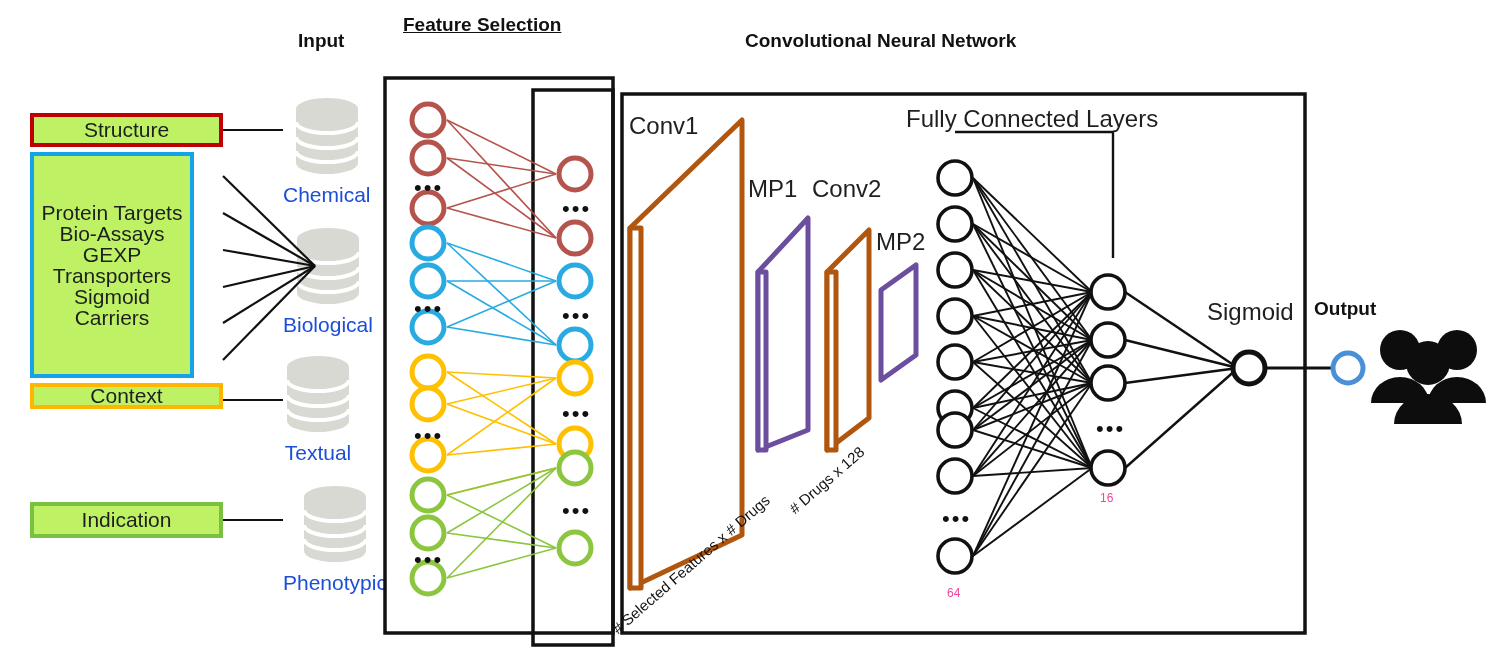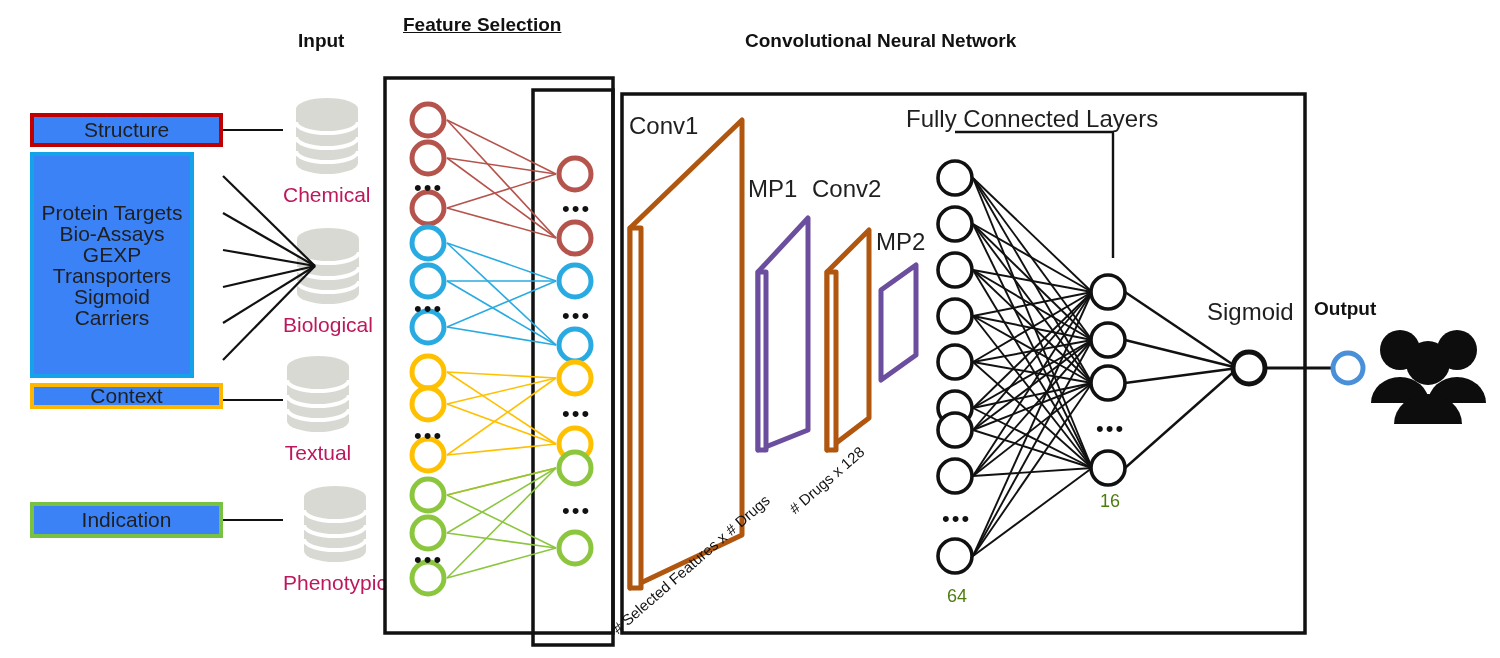--- a/index.html
+++ b/index.html
@@ -4,39 +4,39 @@
 <style>
   html,body{margin:0;padding:0;background:#ffffff;}
   body{width:1500px;height:658px;position:relative;overflow:hidden;
        font-family:"Liberation Sans","DejaVu Sans",sans-serif;color:#1a1a1a;}
   .abs{position:absolute;}
 
   
   .hdr{font-weight:bold;font-size:19px;color:#111;white-space:nowrap;}
 
   
-  .inbox{box-sizing:border-box;background:#3b82f6;display:flex;
+  .inbox{box-sizing:border-box;background:#bef264;display:flex;
          align-items:center;justify-content:center;font-size:21px;color:#1f1f1f;}
   .inbox.red{border:4px solid #C00000;}
   .inbox.blue{border:4px solid #14A3E8;flex-direction:column;justify-content:space-around;}
   .inbox.gold{border:4px solid #FFB600;}
   .inbox.green{border:4px solid #79C143;}
   .blue-item{font-size:21px;line-height:1;color:#1f1f1f;}
 
   
   .dbwrap{text-align:center;}
-  .dblabel{font-size:21px;color:#be185d;margin-top:4px;white-space:nowrap;}
+  .dblabel{font-size:21px;color:#1d4ed8;margin-top:4px;white-space:nowrap;}
 
   
   svg.overlay{position:absolute;left:0;top:0;width:1500px;height:658px;
               pointer-events:none;overflow:visible;}
 
   
   .lbl{font-size:24px;color:#1f1f1f;white-space:nowrap;}
-  .lbl-sm{font-size:18px;color:#4d7c0f;white-space:nowrap;}
+  .lbl-sm{font-size:12px;color:#ec4899;white-space:nowrap;}
   .rot{transform-origin:left bottom;white-space:nowrap;font-size:15px;color:#111;}
   .dots{font-size:22px;letter-spacing:2px;color:#111;line-height:1;}
 </style>
 </head>
 <body>
 
 <div class="abs hdr" style="left:298px;top:30px;">Input</div>
 
 <div class="abs hdr" style="left:403px;top:14px;text-decoration:underline;">Feature Selection</div>
 

